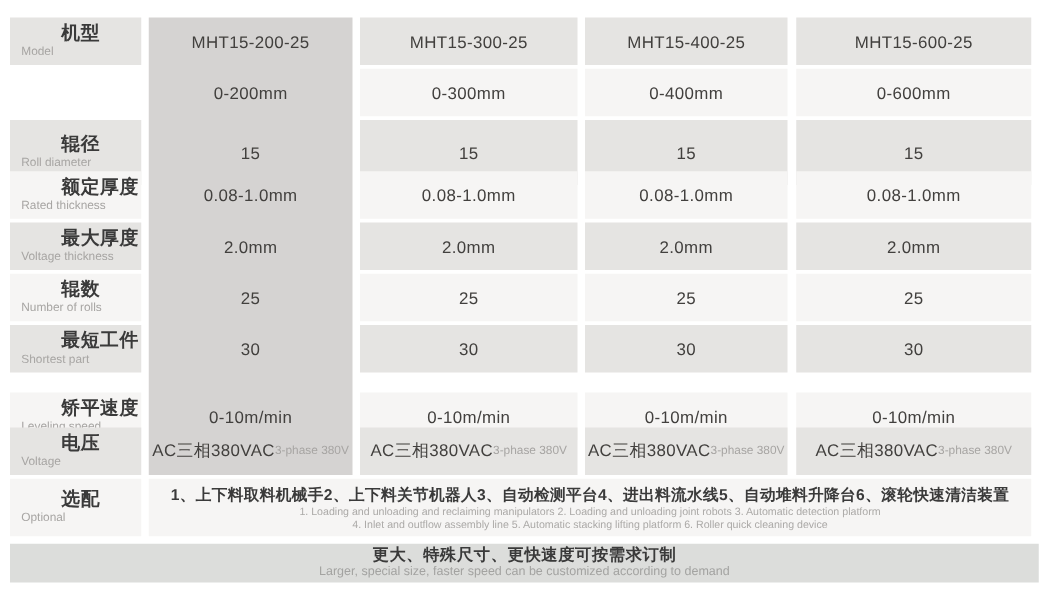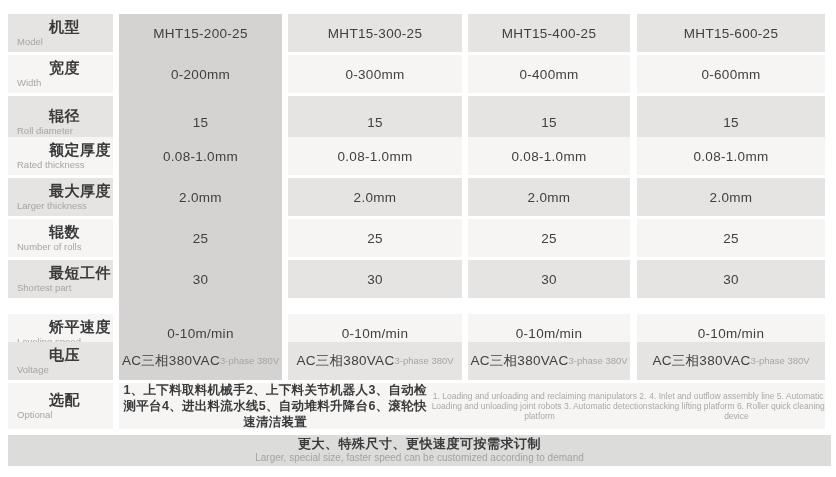--- a/index.html
+++ b/index.html
@@ -48,21 +48,21 @@
   .r3 { top:123px; height:38px; }
   .r4 { top:164px; height:38px; }
   .r5 { top:205px; height:38px; }
   .r6 { top:246px; height:38px; }
   .r7 { top:300px; height:38px; }
   .r8 { top:328px; height:38px; }
 
   .optional-label { top:369px; height:46px; }
   .optional-cell  {
     left:111px; top:369px; width:706px; height:46px;
-    flex-direction:row; justify-content:center;
+    flex-direction:column; justify-content:center;
   }
   .opt-zh { font-size:12.5px; font-weight:700; color:#3a3a3a; line-height:1.3; letter-spacing:0.3px; }
   .opt-en { font-size:8.5px; color:#aba9a7; line-height:1.2; }
 
   .footer-band {
     position:absolute; left:0; top:421px; width:823px; height:31px;
     background:#dcdddb;
     display:flex; flex-direction:column; align-items:center; justify-content:center;
   }
   .foot-zh { font-size:13px; font-weight:700; color:#3a3a3a; letter-spacing:0.5px; line-height:1.25; }
@@ -73,35 +73,31 @@
 
 <div class="stage">
   <div class="tbl">
 
     <div class="darkcol"></div>
 
     <div class="cell label-cell c0 r0 gray">
       <span class="zh">机型</span>
       <span class="en">Model</span>
     </div>
-    <div class="cell label-cell c0 r1 light">
-      <span class="zh">宽度</span>
-      <span class="en">Width</span>
-    </div>
     <div class="cell label-cell c0 r2 gray">
       <span class="zh">辊径</span>
       <span class="en">Roll diameter</span>
     </div>
     <div class="cell label-cell c0 r3 light">
       <span class="zh">额定厚度</span>
       <span class="en">Rated thickness</span>
     </div>
     <div class="cell label-cell c0 r4 gray">
       <span class="zh">最大厚度</span>
-      <span class="en">Larger thickness</span>
+      <span class="en">Voltage thickness</span>
     </div>
     <div class="cell label-cell c0 r6 gray">
       <span class="zh">最短工件</span>
       <span class="en">Shortest part</span>
     </div>
     <div class="cell label-cell c0 r5 light">
       <span class="zh">辊数</span>
       <span class="en">Number of rolls</span>
     </div>
     <div class="cell label-cell c0 r7 light">

